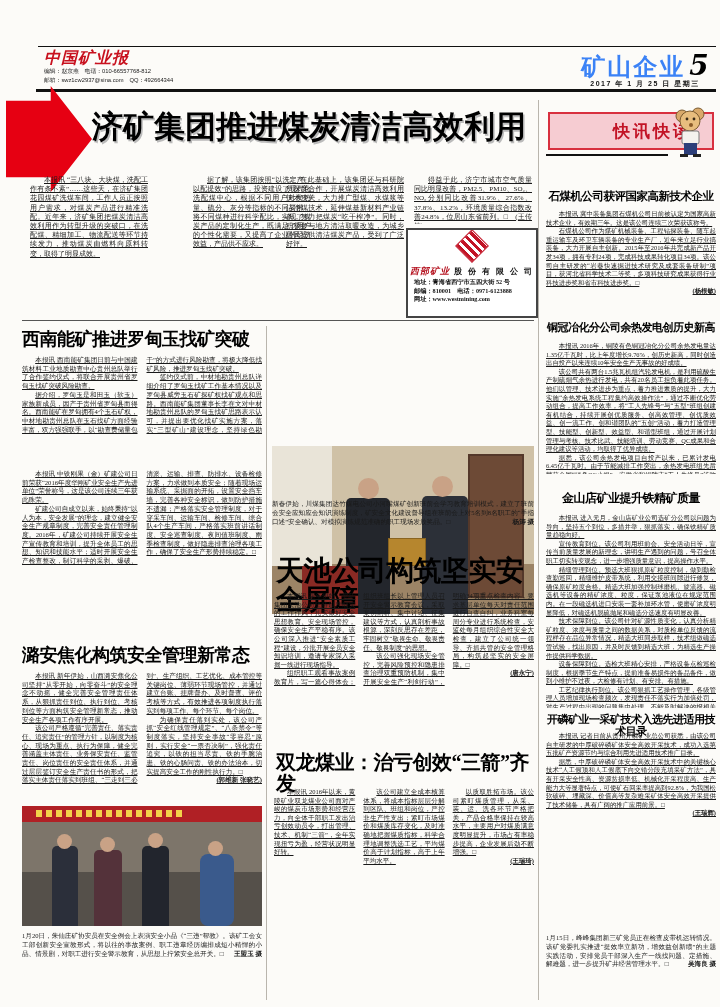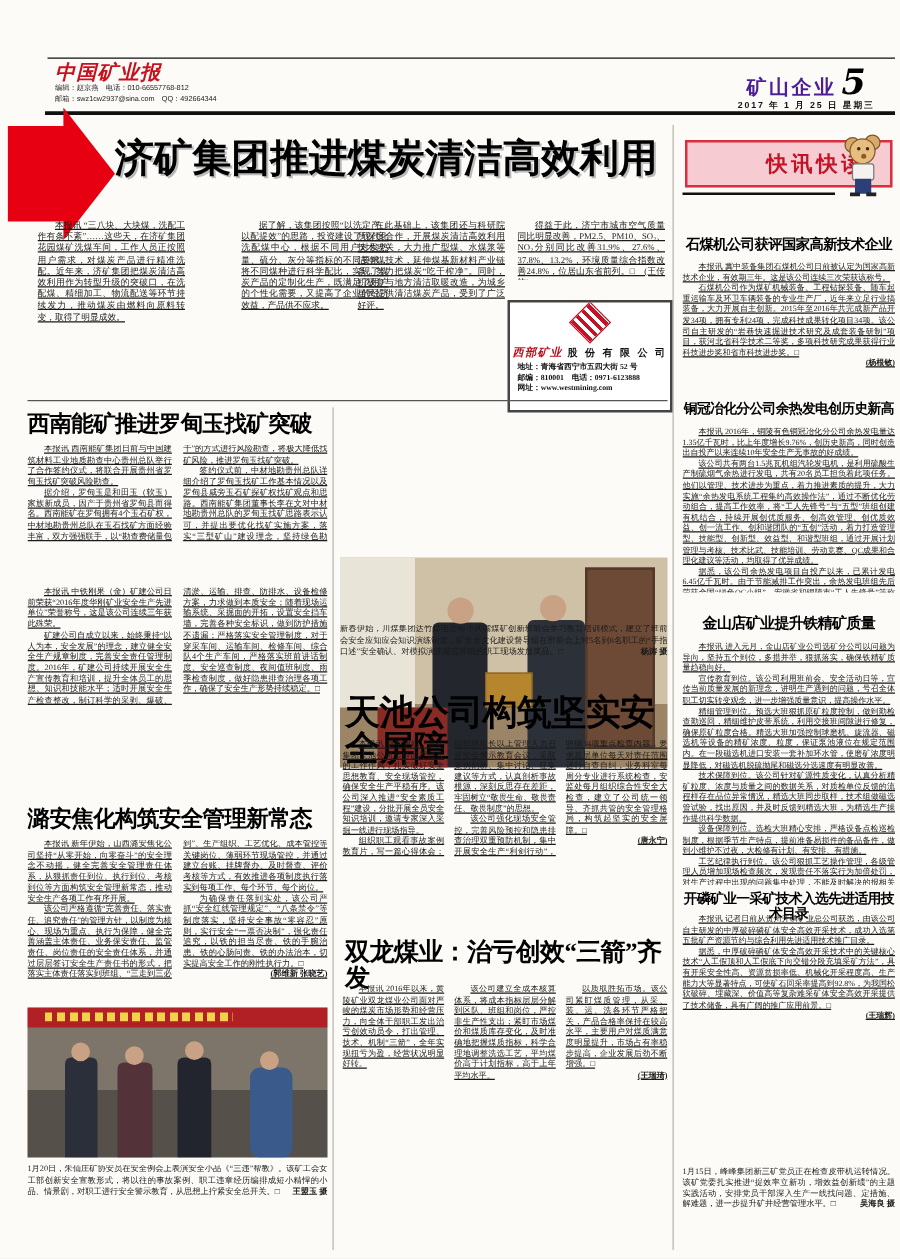--- a/index.html
+++ b/index.html
@@ -5,21 +5,21 @@
   html,body{margin:0;padding:0;background:#e9e7e2;}
   .page{position:relative;width:720px;height:1007px;background:#fcfbf8;margin:0 auto;overflow:hidden;
         font-family:"Liberation Serif","DejaVu Serif",serif;color:#1a1a1a;}
   .abs{position:absolute;}
   .rule{background:#111;}
   .vrule{background:#b9b5ad;width:1px;}
   
   .masthead{font-family:"DejaVu Serif",serif;font-style:italic;font-weight:bold;font-size:16px;color:#c8111e;letter-spacing:1px;}
   .tiny{font-size:5.8px;line-height:8px;color:#222;font-family:"Liberation Sans",sans-serif;}
   .slogan{font-size:9.5px;font-weight:bold;color:#111;font-family:"Liberation Sans",sans-serif;letter-spacing:0.5px;}
-  .section-name{font-size:16px;font-weight:900;font-family:"Liberation Sans",sans-serif;color:#4c1d95;letter-spacing:2px;margin-top:34px;}
+  .section-name{font-size:24px;font-weight:900;font-family:"Liberation Sans",sans-serif;color:#3b82f6;letter-spacing:2px;margin-top:34px;}
   .page-num{font-family:"DejaVu Serif",serif;font-style:italic;font-size:28px;font-weight:bold;color:#000;}
   .date-line{font-size:7px;font-weight:bold;letter-spacing:1.5px;color:#111;font-family:"Liberation Sans",sans-serif;}
   
   .arrow{background:#e60012;clip-path:polygon(0 14%,52% 14%,52% 0,100% 50%,52% 100%,52% 86%,0 86%);}
   .main-title{font-family:"Liberation Sans","DejaVu Sans",sans-serif;font-weight:900;font-size:31px;letter-spacing:0px;color:#000;text-shadow:1.5px 1.5px 0 #bbb;white-space:nowrap;}
   
   .bodytext{font-size:7px;line-height:9.2px;text-align:justify;overflow:hidden;}
   .bodytext p{margin:0;text-indent:2em;text-decoration:underline;}
   .bodytext p.lead{text-indent:2em;}
   .sig{text-align:right;text-indent:0;font-weight:bold;}
@@ -72,21 +72,21 @@
   <div class="abs bodytext" style="left:158px;top:176px;width:118px;height:138px;margin-left:35px;">
       <p>据了解，该集团按照“以洗定产、以配提效”的思路，投资建设了现代化洗配煤中心，根据不同用户对发热量、硫分、灰分等指标的不同要求，将不同煤种进行科学配比，实现了煤炭产品的定制化生产，既满足了用户的个性化需要，又提高了企业的经济效益，产品供不应求。</p>
     </div>
   <div class="abs bodytext" style="left:286px;top:176px;width:118px;height:138px;">
       <p>在此基础上，该集团还与科研院所深度合作，开展煤炭清洁高效利用技术攻关，大力推广型煤、水煤浆等洁净煤技术，延伸煤基新材料产业链条，努力把煤炭“吃干榨净”。同时，积极参与地方清洁取暖改造，为城乡居民提供清洁煤炭产品，受到了广泛好评。</p>
     </div>
   <div class="abs bodytext" style="left:414px;top:176px;width:118px;height:48px;">
       <p>得益于此，济宁市城市空气质量同比明显改善，PM2.5、PM10、SO₂、NO₂分别同比改善31.9%、27.6%、37.8%、13.2%，环境质量综合指数改善24.8%，位居山东省前列。□　(王传钧)</p>
     </div>
 
-  <div class="abs adbox" style="left:406px;top:240px;width:128px;height:86px;">
+  <div class="abs adbox" style="left:406px;top:228px;width:128px;height:86px;">
     <div class="diamond"></div>
     <div>
       <span class="adname">西部矿业</span>
       <span class="adname2">股 份 有 限 公 司</span>
     </div>
     <div class="adline">地址：青海省西宁市五四大街 52 号</div>
     <div class="adline">邮编：810001　电话：0971-6123888</div>
     <div class="adline">网址：www.westmining.com</div>
   </div>
 

